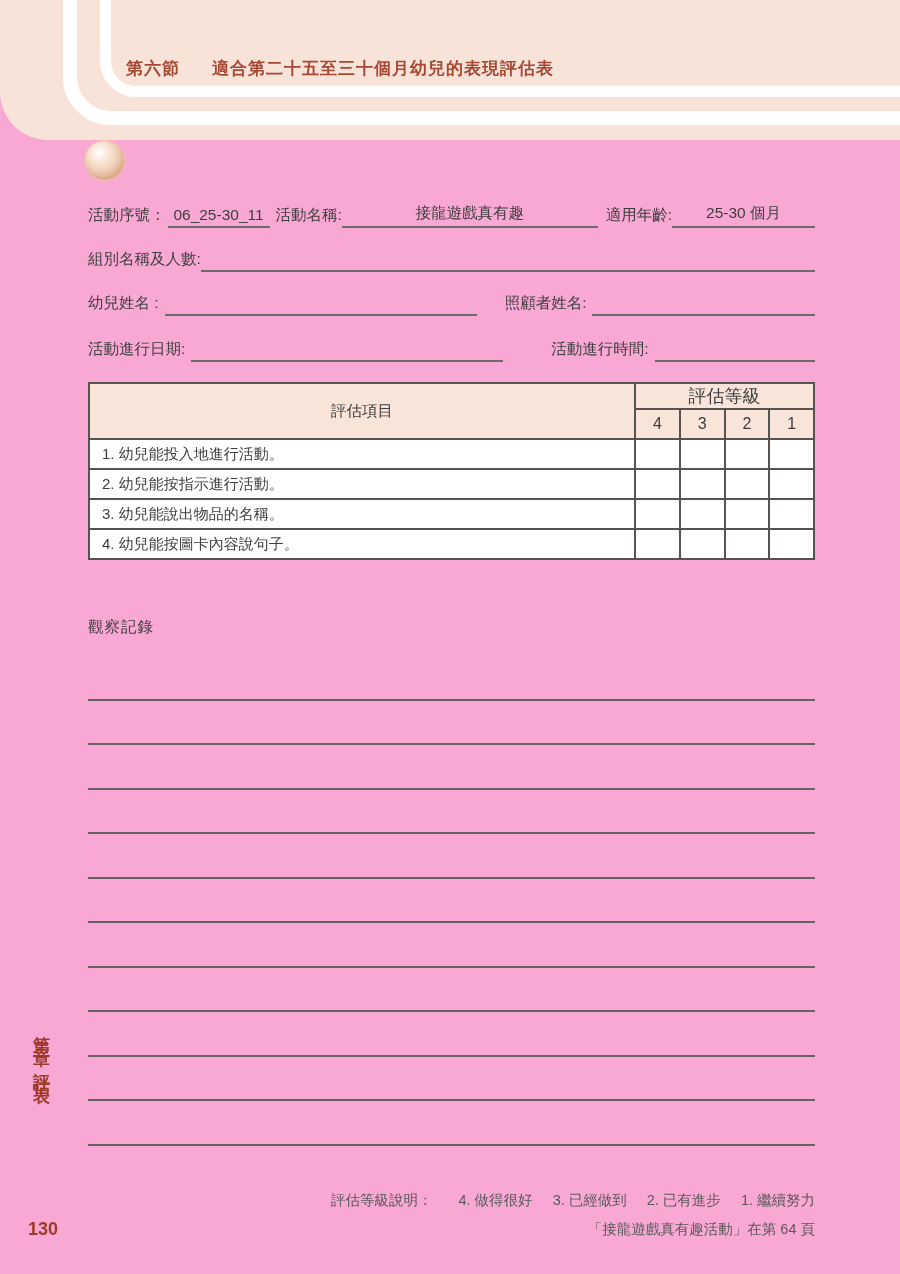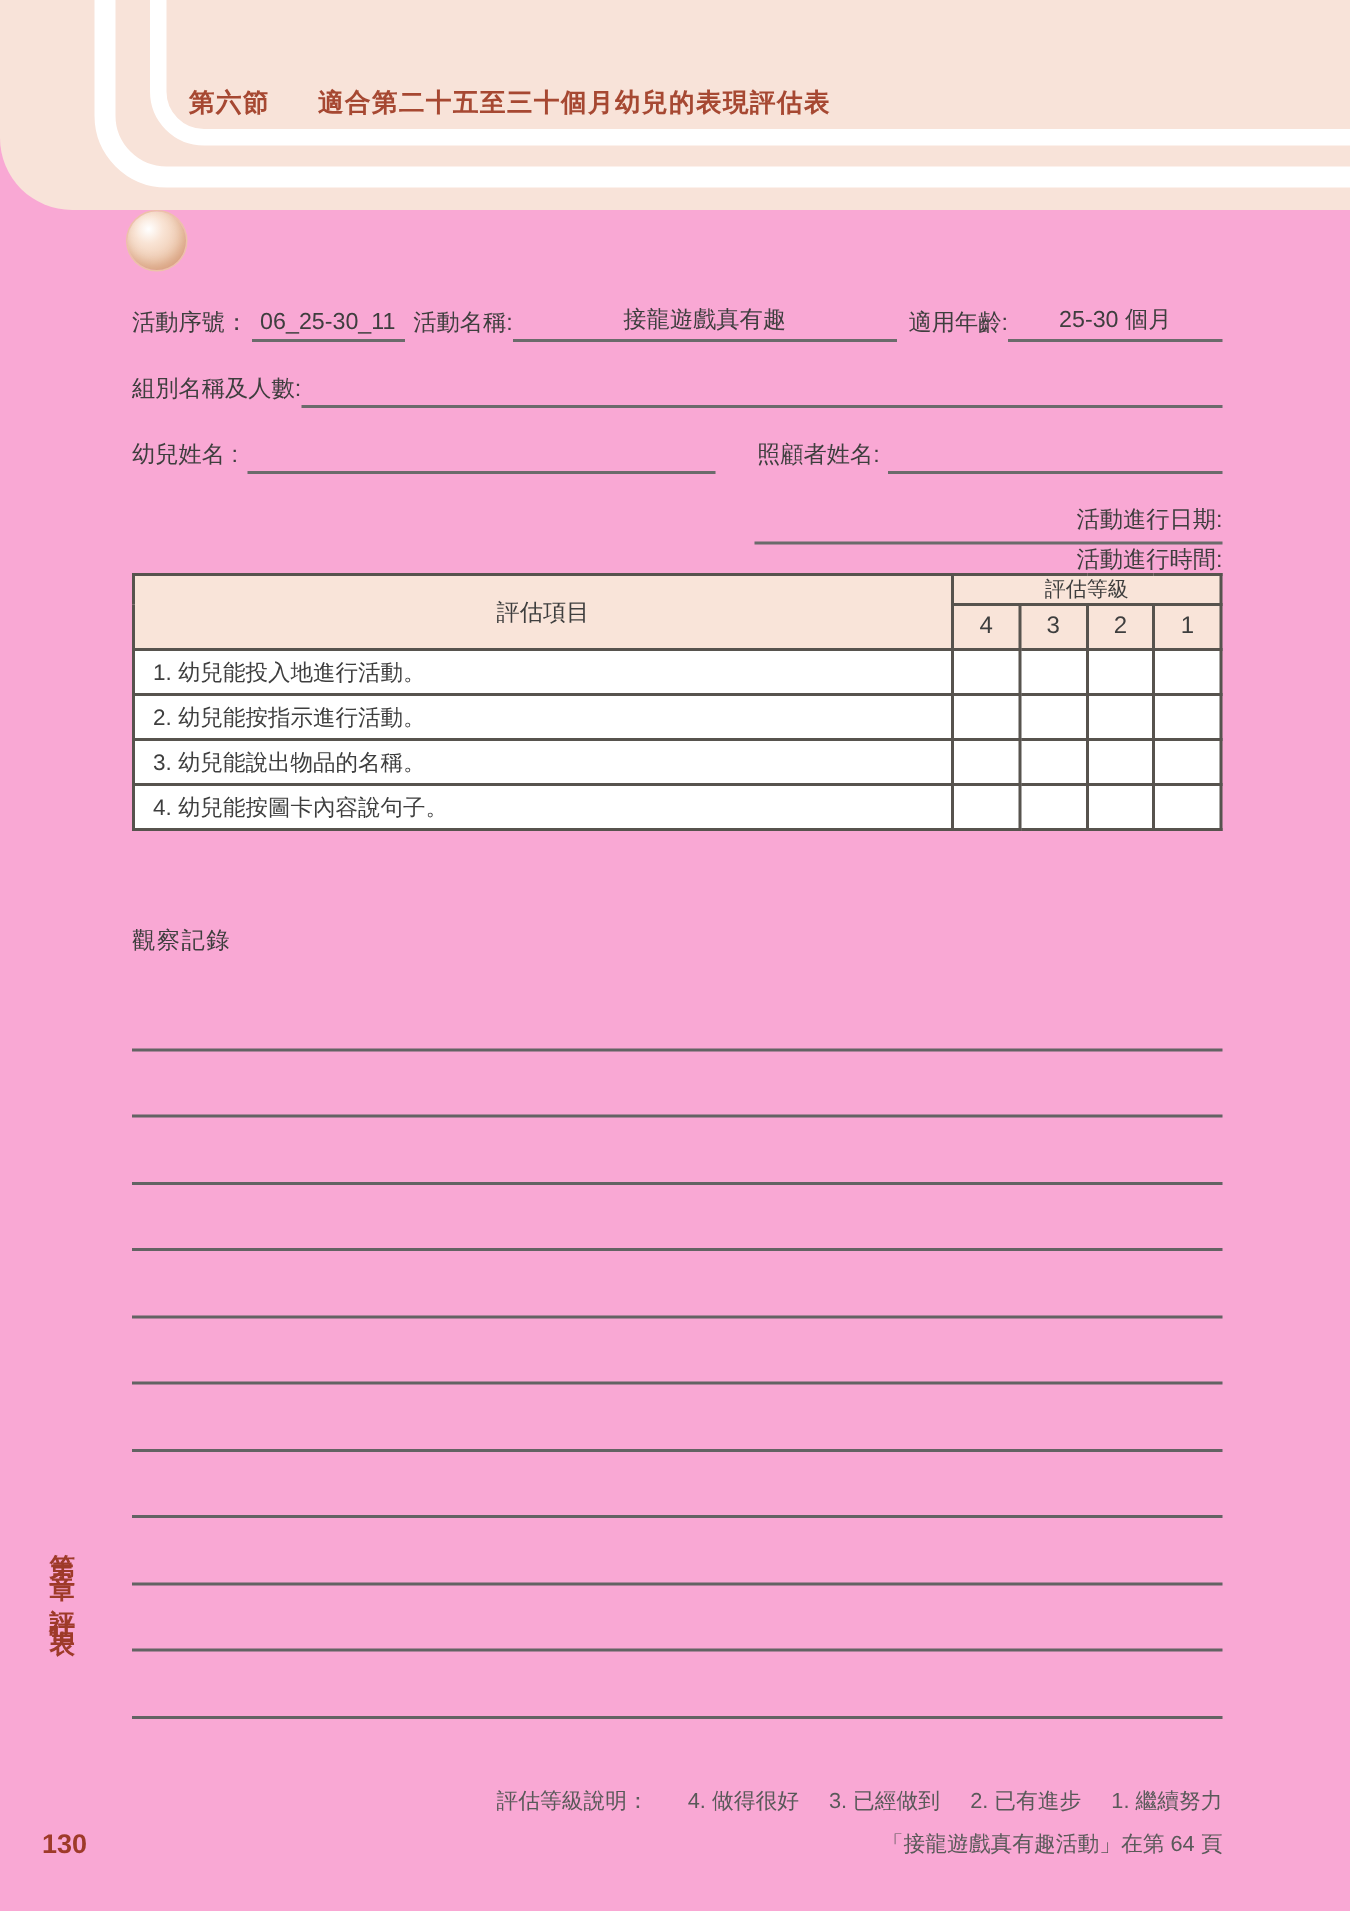--- a/index.html
+++ b/index.html
@@ -24,33 +24,33 @@
            box-shadow: inset -2px -4px 7px rgba(198,132,95,.45), 0 0 0 1px #ecc3a7; }
   .page-title { font-size:23px; font-weight:bold; color:#141414; letter-spacing:2px; }
 
   
   .form { position:absolute; left:88px; top:200px; width:727px; font-size:15.5px; color:#3e3e3e; }
   .frow { position:absolute; left:0; right:0; display:flex; align-items:flex-end; height:26px; }
   .frow .lbl { white-space:nowrap; padding-bottom:2px; }
   .fill { border-bottom:2px solid #6b6b6b; height:26px; display:flex; align-items:flex-end;
           justify-content:center; padding-bottom:2px; }
   .fill.grow { flex:1 1 auto; }
-  .row1 { top:2px; }  .row2 { top:46px;text-align:center; }  .row3 { top:90px; }  .row4 { top:136px;flex-direction:column; }
+  .row1 { top:2px; }  .row2 { top:46px;text-align:center; }  .row3 { top:90px; }  .row4 { top:136px; }
   .val { color:#3e3e3e; white-space:nowrap; }
   .w-actno { width:102px; margin-left:2px; }
   .w-age   { width:143px; }
   .w-child { width:312px; margin-left:6px; }
   .ml6 { margin-left:6px; } .ml8 { margin-left:8px; } .ml28 { margin-left:28px; } .ml48 { margin-left:48px; }
 
   
   .atable { position:absolute; left:88px; top:382px; width:727px; border-collapse:collapse; table-layout:fixed; }
   .atable th, .atable td { border:2px solid #57534e; }
   .atable th { background:#f9e4d9; font-weight:normal; color:#3e3e3e; }
   .th-item { width:546px; font-size:15.5px; }
-  .th-grade { height:20px; font-size:14px; }
+  .th-grade { height:20px; font-size:18px; }
   .th-num { height:30px; font-size:16px; color:#565656; text-align:center; }
   .td-item { height:30px; font-size:15px; color:#3e3e3e; padding-left:12px; background:#ffffff; }
   .td-cell { background:#ffffff; }
 
   
   .obs-label { position:absolute; left:88px; top:617px; font-size:15.5px; color:#3e3e3e; letter-spacing:1px; }
   .obs-lines { position:absolute; left:88px; top:656px; width:727px; }
   .wline { height:44.5px; border-bottom:2px solid #636363; }
 
   

